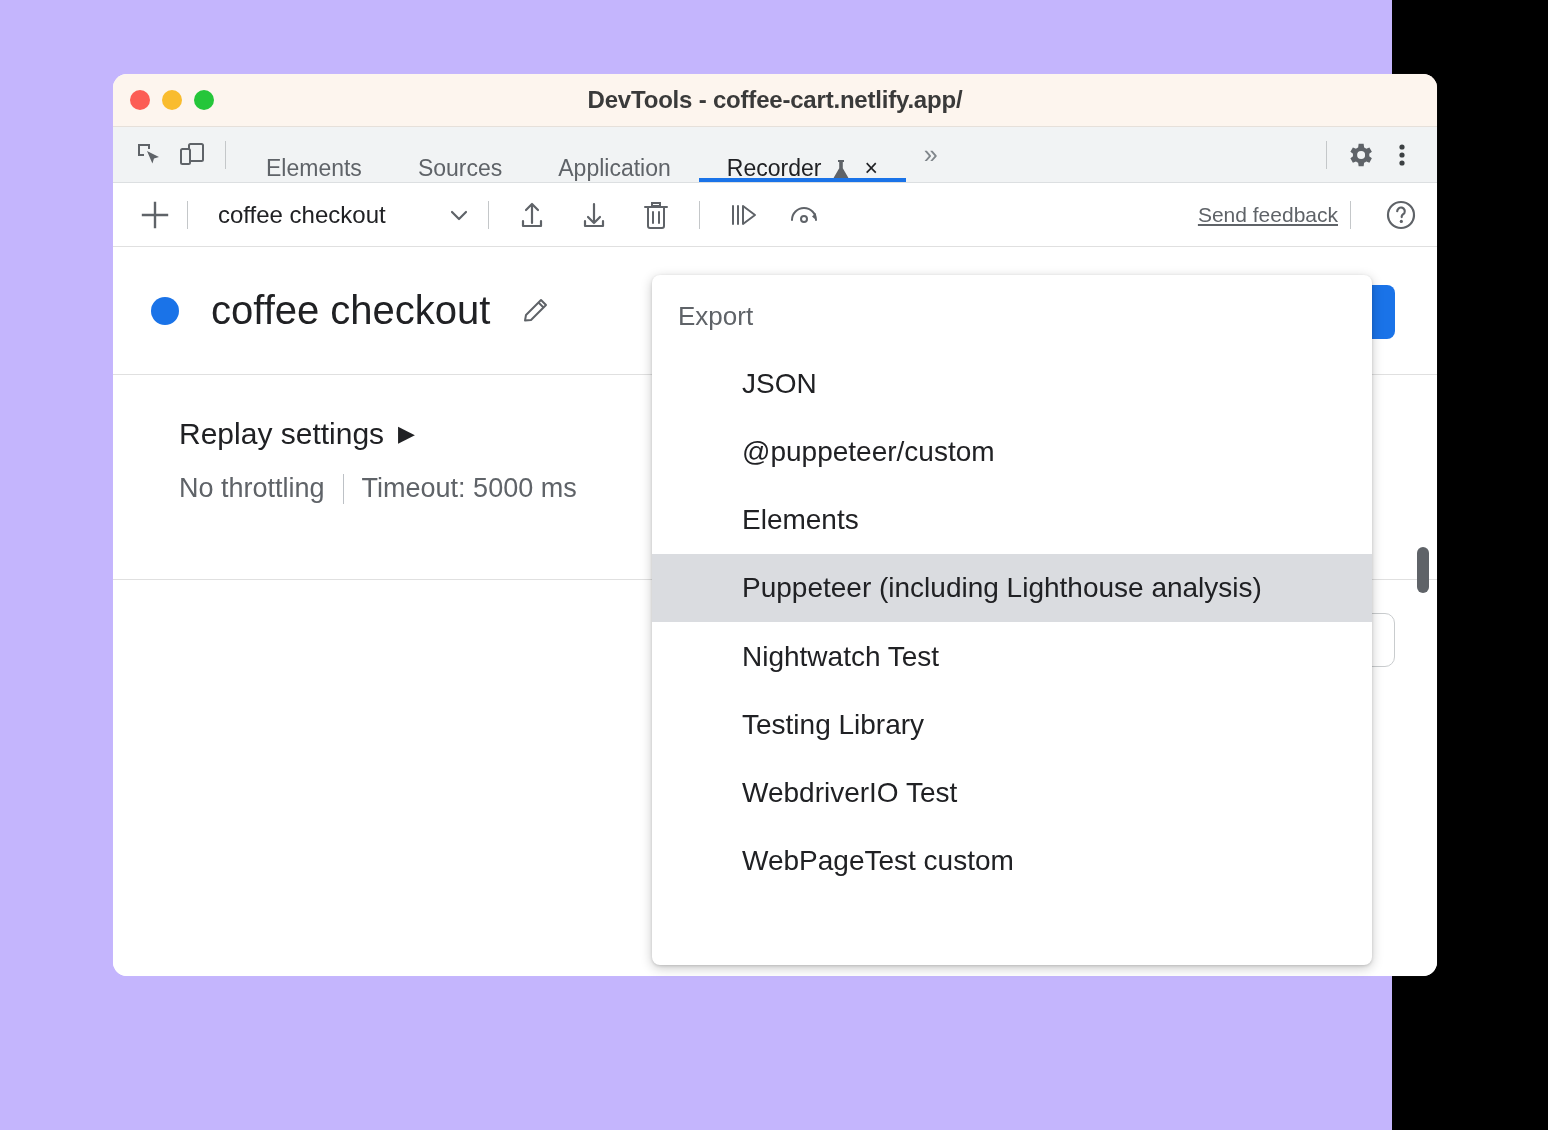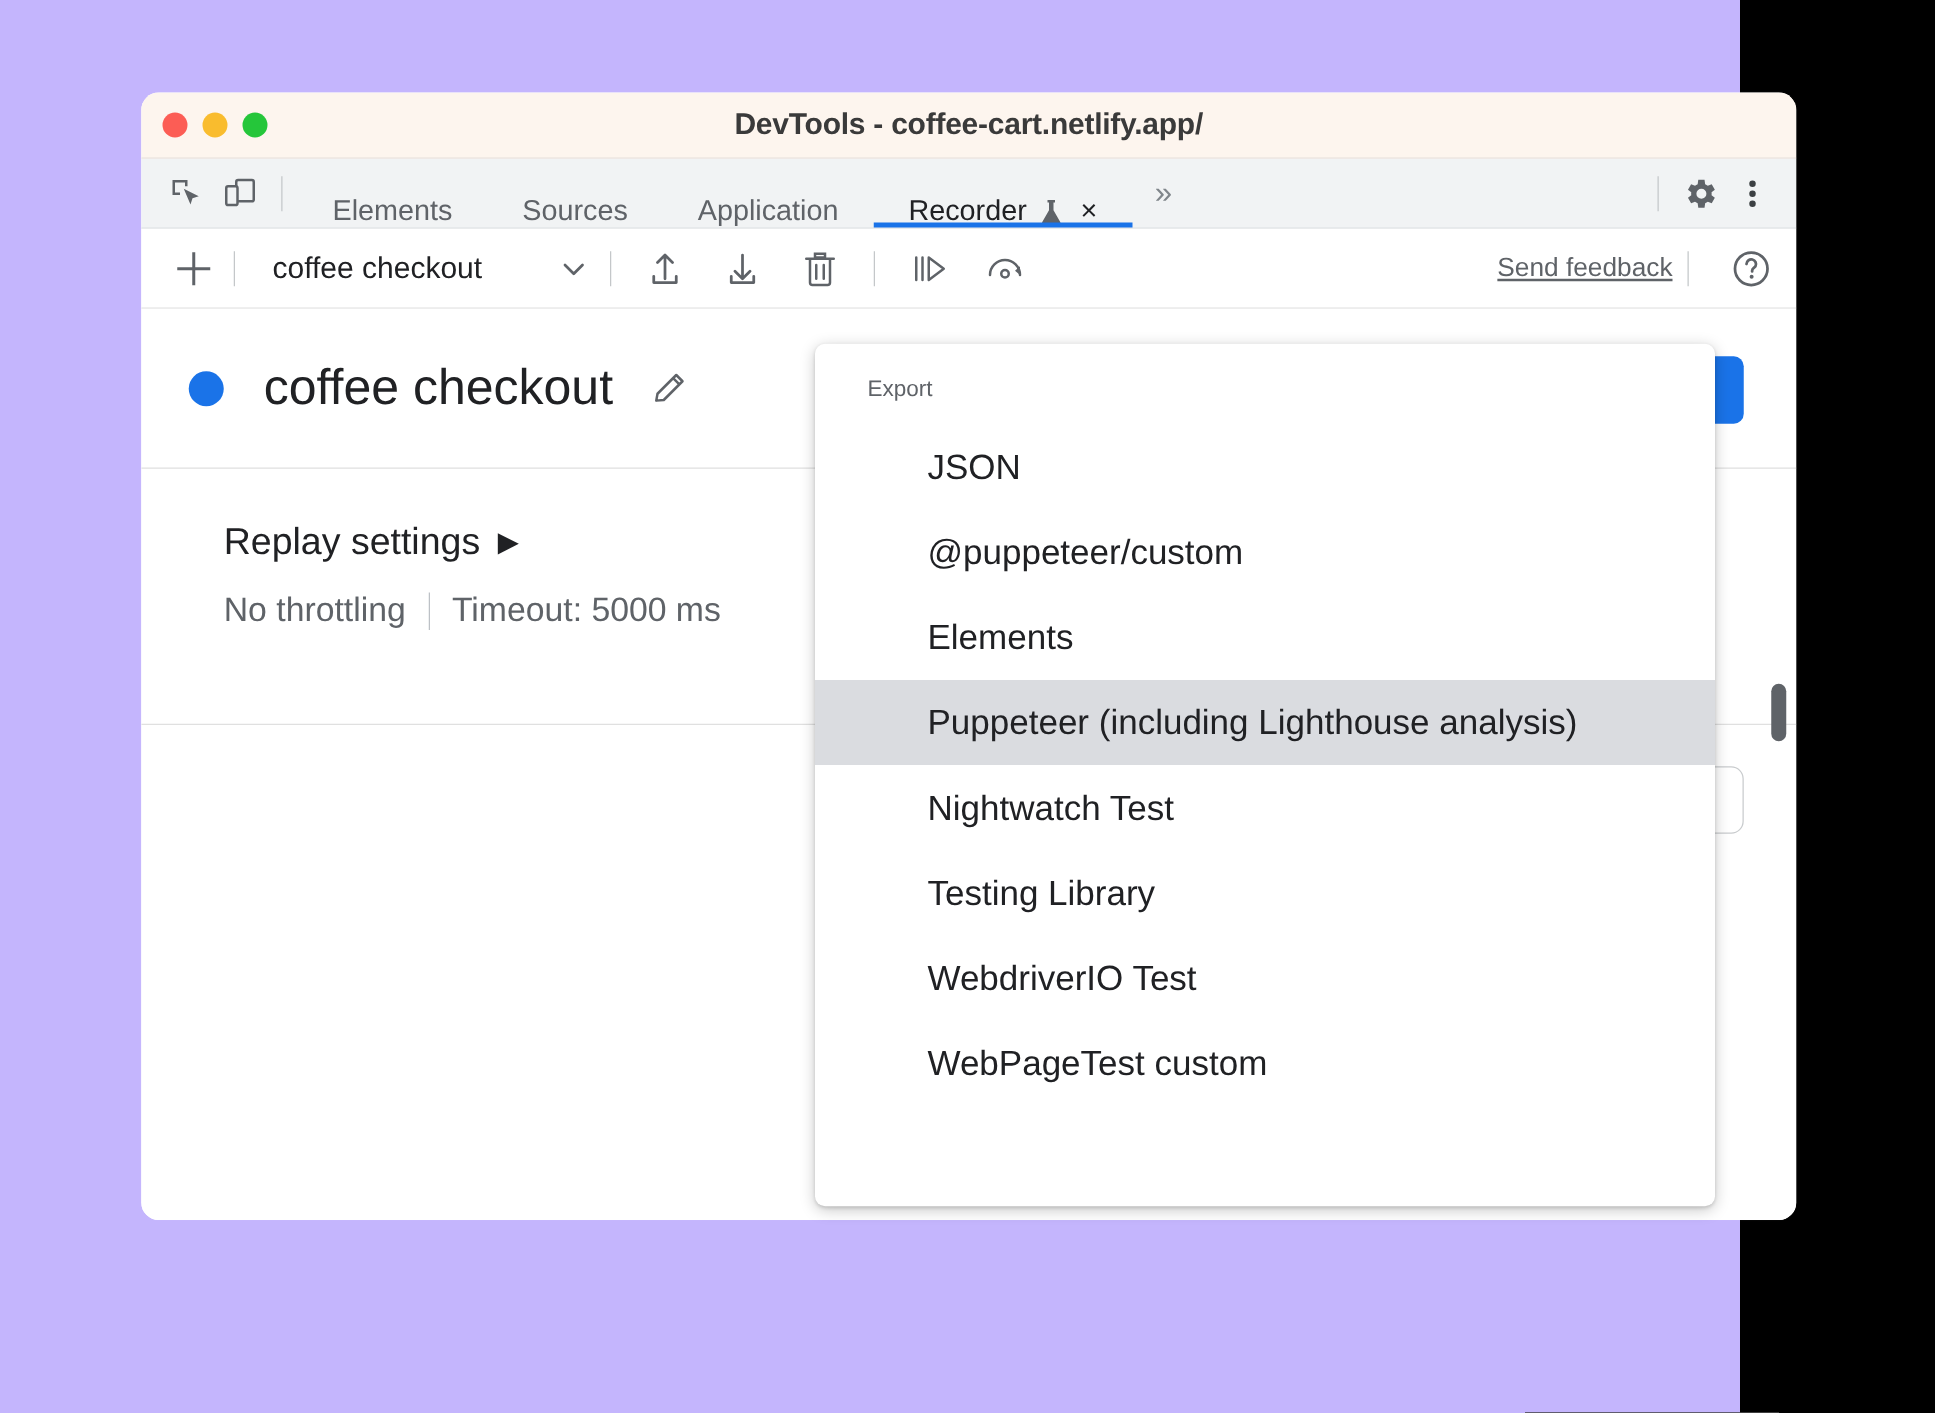--- a/index.html
+++ b/index.html
@@ -141,22 +141,22 @@
   .menu {
     position: absolute; left: 652px; top: 275px;
     width: 720px; height: 690px;
     background: #fff;
     border-radius: 8px;
     box-shadow: 0 3px 12px rgba(0,0,0,0.22), 0 1px 3px rgba(0,0,0,0.14);
     overflow: hidden;
     z-index: 40;
   }
   .menu-group-title {
-    font-size: 18px; color: #5f6368;
-    padding: 26px 0 18px 42px;
+    font-size: 26px; color: #5f6368;
+    padding: 26px 0 18px 26px;
   }
   .menu-item {
     font-size: 28px; color: #202124;
     padding: 13px 0 13px 90px;
     line-height: 42px;
     white-space: nowrap;
   }
   .menu-item.highlighted { background: #dadce0; }
   .menu-divider { height: 1px; background: #fff; }
 </style>

